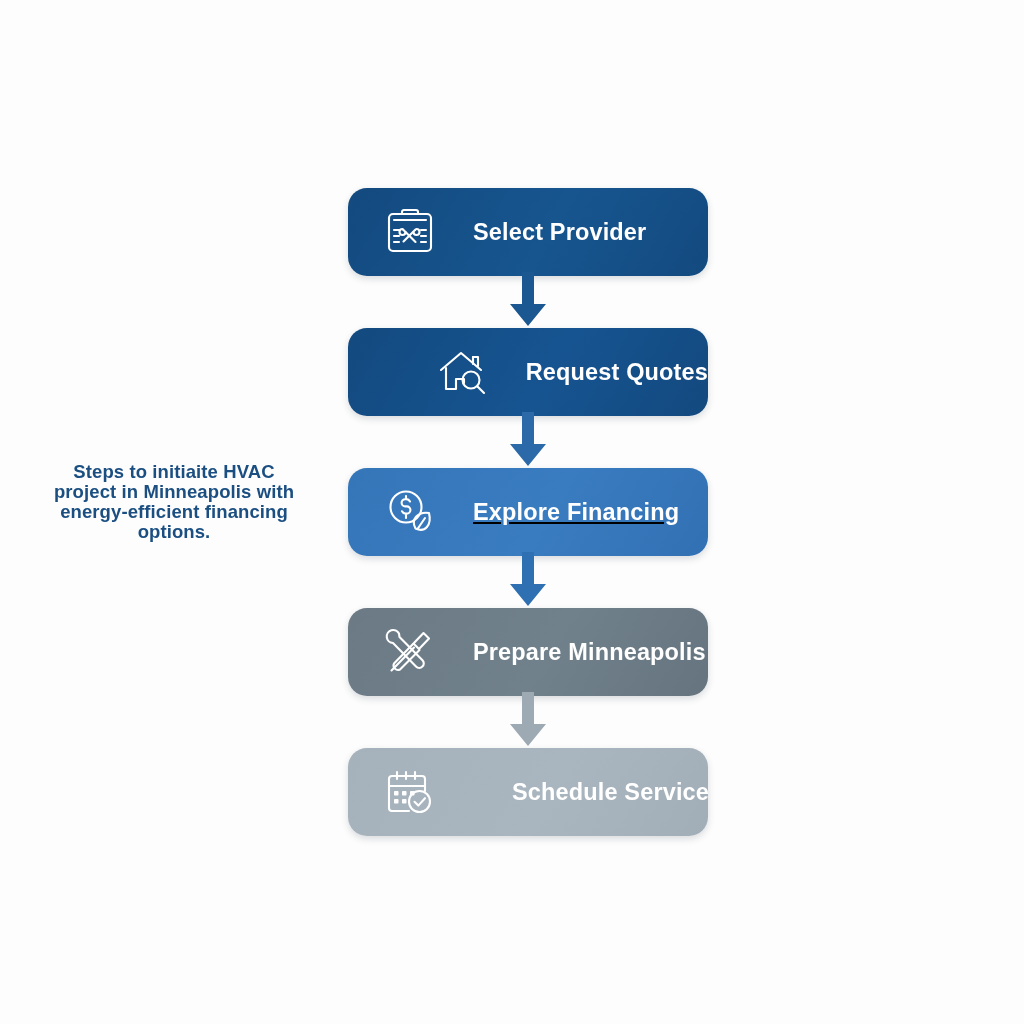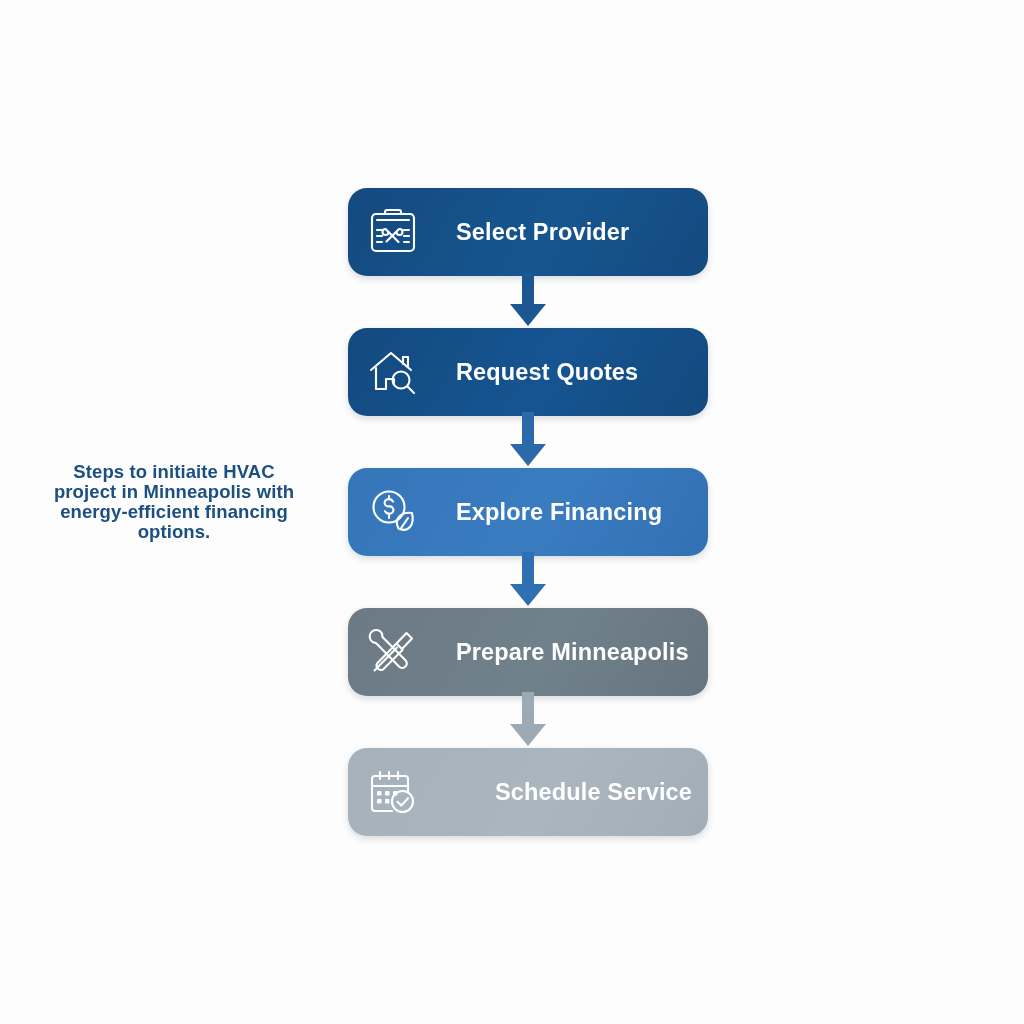--- a/index.html
+++ b/index.html
@@ -50,21 +50,21 @@
   }
 
   .step {
     position: relative;
     width: 360px;
     height: 88px;
     border-radius: 19px;
     display: flex;
     align-items: center;
     box-sizing: border-box;
-    padding-left: 20px;
+    padding-left: 37px;
     box-shadow: 0 3px 7px rgba(30, 45, 60, 0.16);
   }
 
   .step .icon {
     width: 50px;
     height: 50px;
     flex: 0 0 50px;
     display: block;
   }
 
@@ -72,22 +72,22 @@
     margin-left: 38px;
     color: #ffffff;
     font-size: 23.5px;
     font-weight: 600;
     letter-spacing: 0.15px;
     white-space: nowrap;
   }
 
   
   .c-navy      { background: linear-gradient(120deg, #134a7f 0%, #17558f 55%, #134a7f 100%); }
-  .c-navy2     { background: linear-gradient(120deg, #134a7f 0%, #165491 55%, #13497e 100%); }
-  .c-blue      { background: linear-gradient(120deg, #3576b9 0%, #3a7cc0 55%, #3170b3 100%); }
+  .c-navy2     { background: linear-gradient(120deg, #134a7f 0%, #165491 55%, #13497e 100%); justify-content: flex-end; }
+  .c-blue      { background: linear-gradient(120deg, #3576b9 0%, #3a7cc0 55%, #3170b3 100%); text-decoration: underline; }
   .c-slate     { background: linear-gradient(120deg, #6b7a85 0%, #71818c 55%, #65747e 100%); }
   .c-lightgray { background: linear-gradient(120deg, #a5b1bb 0%, #aab6bf 55%, #a1aeb8 100%); gap: 39px; }
 
   
   .arrow {
     position: relative;
     width: 360px;
     height: 52px;
   }
   .arrow svg {

